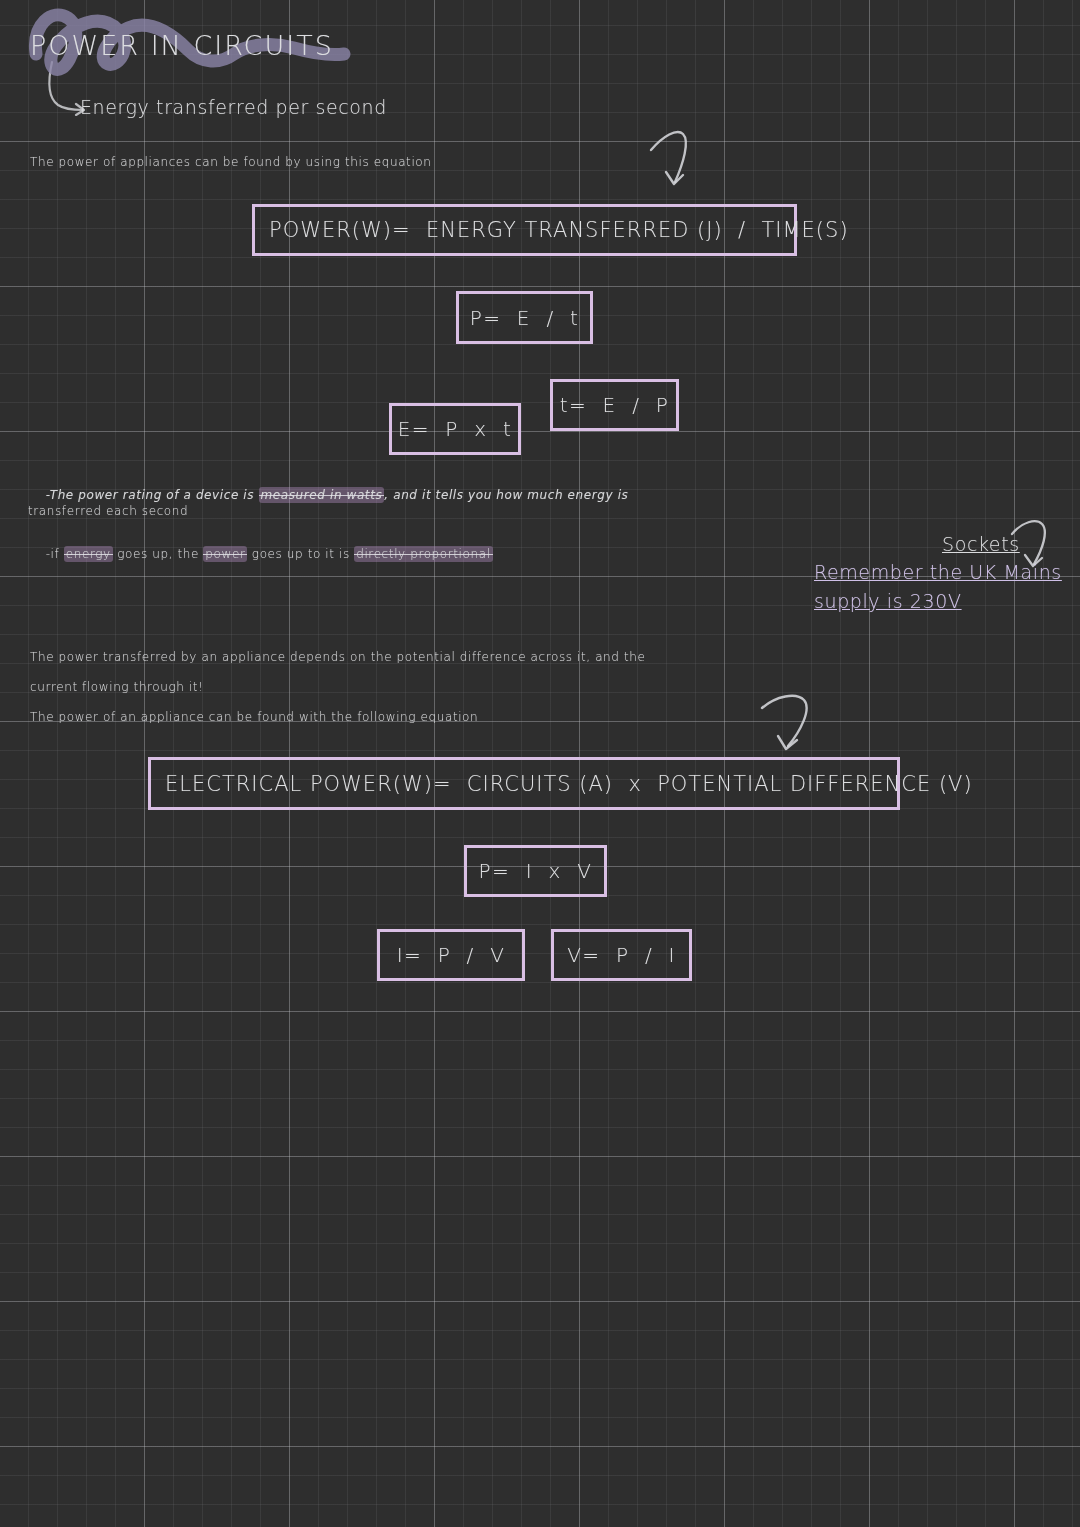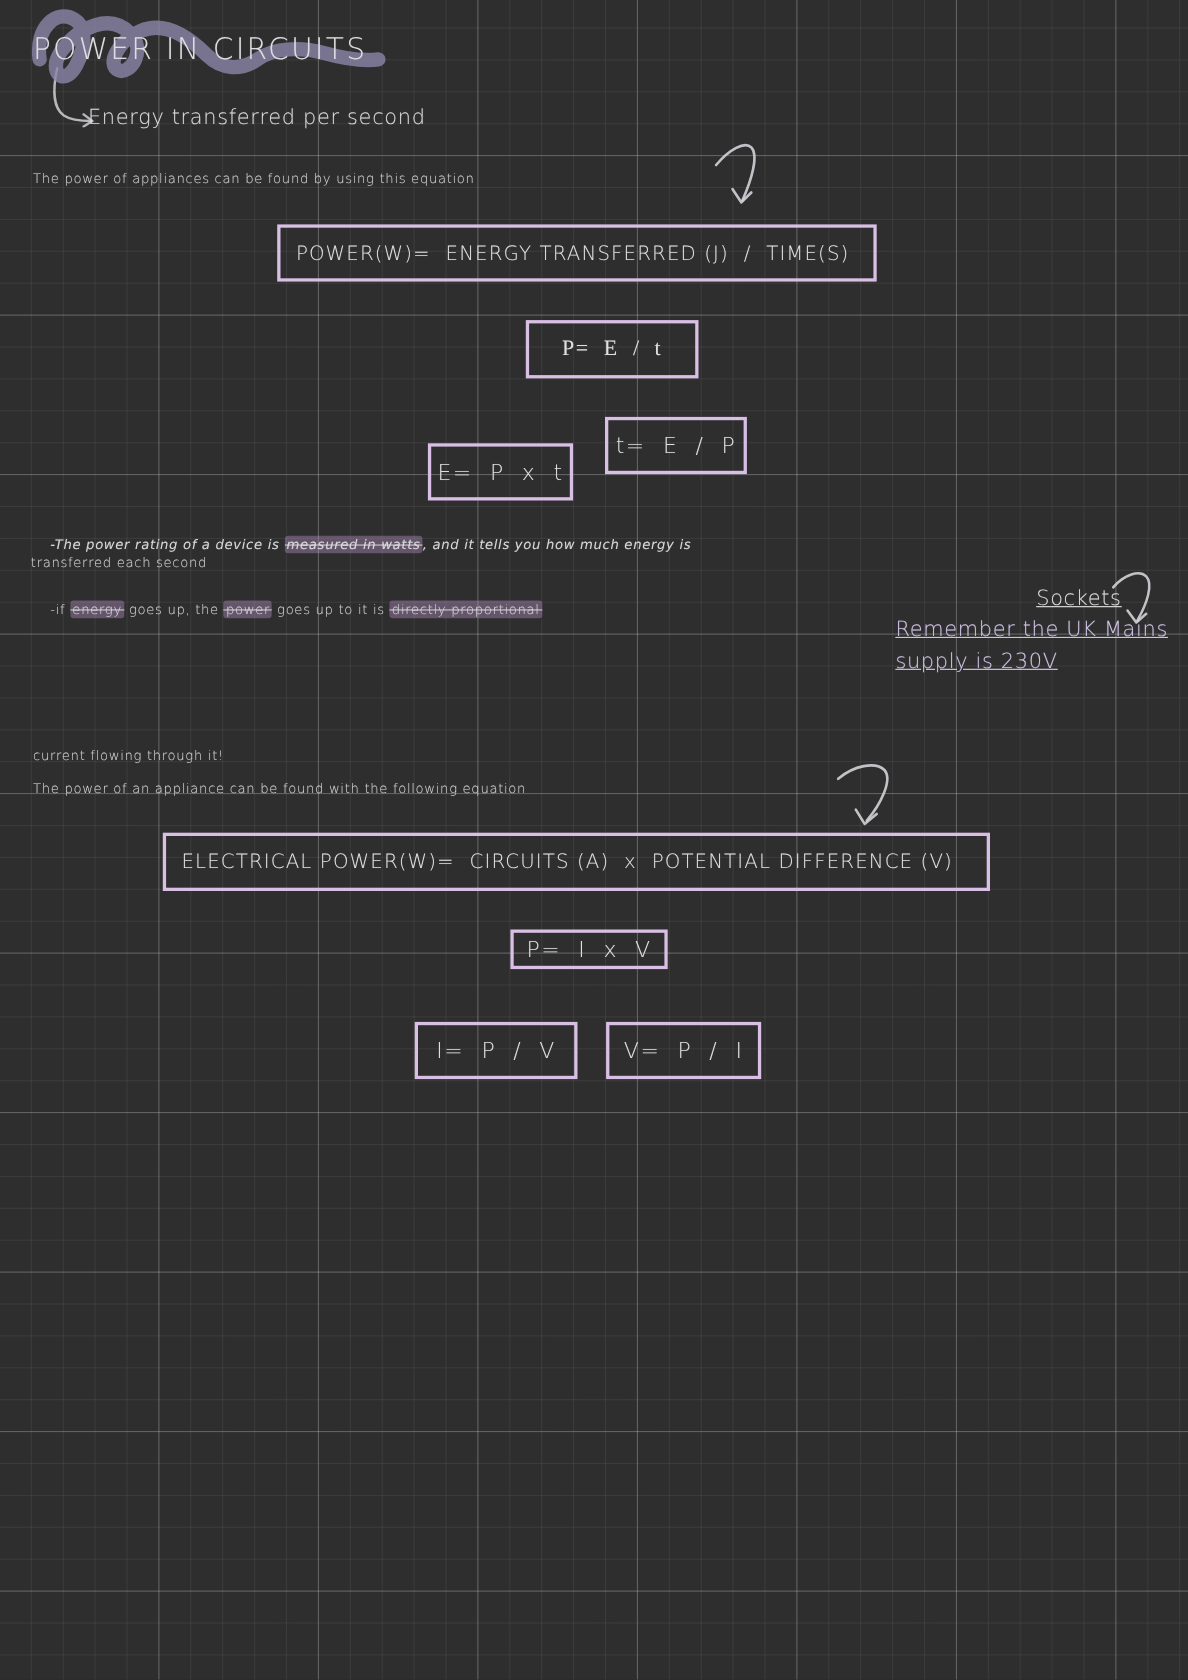--- a/index.html
+++ b/index.html
@@ -79,21 +79,21 @@
     border: 3px solid #d9bfe4;
     display: flex;
     align-items: center;
     color: #dedfe1;
     font-family: "DejaVu Sans", sans-serif;
     font-weight: 300;
     white-space: pre;
     text-shadow: 0 0 1px rgba(255,255,255,0.22);
   }
   .eqbox.big {
-    font-size: 18px;
+    font-size: 21px;
     letter-spacing: 1.0px;
     padding-left: 14px;
   }
   .eqbox.small {
     font-size: 20px;
     letter-spacing: 1.4px;
     justify-content: center;
   }
   .hl-strike {
     background: rgba(176,140,190,0.42);
@@ -144,21 +144,21 @@
 
   <div class="hand body-line" style="left:30px; top:155px;">The power of appliances can be found by using this equation</div>
 
   <svg class="arrow-svg" style="left:645px; top:126px; width:64px; height:66px;" viewBox="0 0 64 66" xmlns="http://www.w3.org/2000/svg">
     <path d="M6,24 C18,10 32,2 38,8 C45,15 38,38 30,56" fill="none" stroke="#d2d3d7" stroke-opacity="0.9" stroke-width="2.4" stroke-linecap="round"></path>
     <path d="M21,46 L29,58 L38,49" fill="none" stroke="#d2d3d7" stroke-opacity="0.9" stroke-width="2.4" stroke-linecap="round" stroke-linejoin="round"></path>
   </svg>
 
   <div class="eqbox big" style="left:252px; top:204px; width:545px; height:52px;">POWER(W)=  ENERGY TRANSFERRED (J)  /  TIME(S)</div>
 
-  <div class="eqbox small" style="left:478px; top:291px; width:157px; height:53px;font-family:Liberation Serif, serif;">P=  E  /  t</div>
+  <div class="eqbox small" style="left:456px; top:291px; width:137px; height:53px;">P=  E  /  t</div>
 
   <div class="eqbox small" style="left:389px; top:379px; width:132px; height:52px;margin-top:24px;">E=  P  x  t</div>
 
   <div class="eqbox small" style="left:550px; top:379px; width:129px; height:52px;">t=  E  /  P</div>
 
   <div class="hand body-line" style="left:28px; top:474px;font-style:italic;">
     <span>-The power rating of a device is </span><span class="hl-strike">measured in watts</span><span>, and it tells you how much energy is</span>
   </div>
 
   <div class="hand body-line" style="left:28px; top:504px;">transferred each second</div>
@@ -172,29 +172,30 @@
   </div>
 
   <svg class="arrow-svg" style="left:1006px; top:518px; width:52px; height:56px;" viewBox="0 0 52 56" xmlns="http://www.w3.org/2000/svg">
     <path d="M6,16 C16,4 30,0 36,6 C43,13 36,32 28,46" fill="none" stroke="#d2d3d7" stroke-opacity="0.9" stroke-width="2.3" stroke-linecap="round"></path>
     <path d="M19,37 L27,48 L36,40" fill="none" stroke="#d2d3d7" stroke-opacity="0.9" stroke-width="2.3" stroke-linecap="round" stroke-linejoin="round"></path>
   </svg>
 
   <div class="hand note-line lav" style="left:814px; top:561px;">Remember the UK Mains</div>
   <div class="hand note-line lav" style="left:814px; top:590px;">supply is 230V</div>
 
+  <div class="hand body-line" style="left:30px; top:650px;">The power transferred by an appliance depends on the potential difference across it, and the</div>
   <div class="hand body-line" style="left:30px; top:680px;">current flowing through it!</div>
   <div class="hand body-line" style="left:30px; top:710px;">The power of an appliance can be found with the following equation</div>
 
   <svg class="arrow-svg" style="left:758px; top:692px; width:70px; height:68px;" viewBox="0 0 70 68" xmlns="http://www.w3.org/2000/svg">
     <path d="M4,16 C18,4 38,0 46,8 C54,17 42,40 30,54" fill="none" stroke="#d2d3d7" stroke-opacity="0.9" stroke-width="2.4" stroke-linecap="round"></path>
     <path d="M20,44 L28,57 L39,48" fill="none" stroke="#d2d3d7" stroke-opacity="0.9" stroke-width="2.4" stroke-linecap="round" stroke-linejoin="round"></path>
   </svg>
 
   <div class="eqbox big" style="left:148px; top:757px; width:752px; height:53px;">ELECTRICAL POWER(W)=  CIRCUITS (A)  x  POTENTIAL DIFFERENCE (V)</div>
 
-  <div class="eqbox small" style="left:464px; top:845px; width:143px; height:36px;">P=  I  x  V</div>
+  <div class="eqbox small" style="left:464px; top:845px; width:143px; height:52px;">P=  I  x  V</div>
 
   <div class="eqbox small" style="left:377px; top:929px; width:148px; height:52px;">I=  P  /  V</div>
 
   <div class="eqbox small" style="left:551px; top:929px; width:141px; height:52px;">V=  P  /  I</div>
 
 </div>
 
 </body></html>

